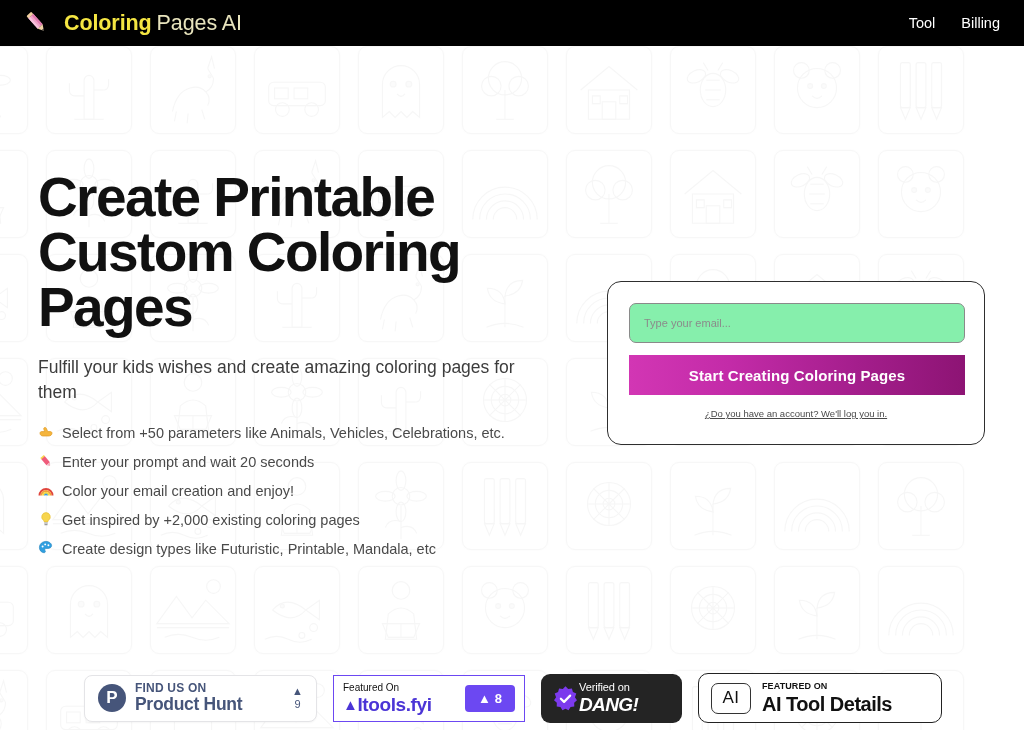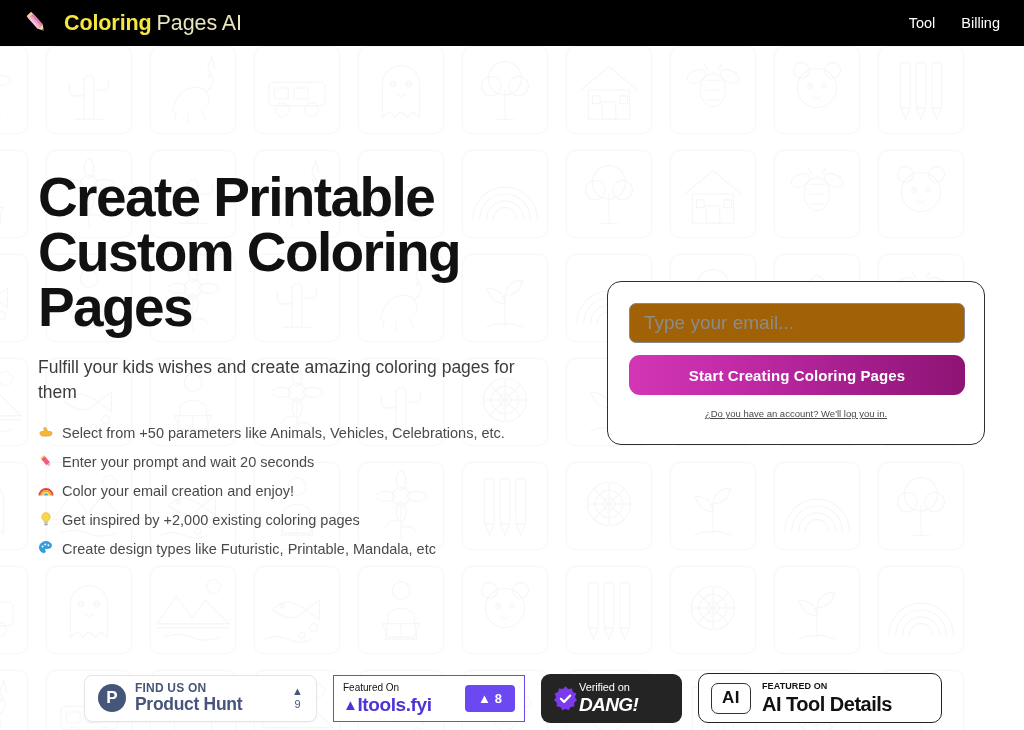--- a/index.html
+++ b/index.html
@@ -132,34 +132,34 @@
     border-radius: 14px;
     z-index: 20;
     padding: 21px 21px 0 21px;
   }
   #email-input {
     display: block;
     width: 336px; height: 40px;
     border: 1.2px solid #8a8a8a;
     border-radius: 7px;
     padding: 0 14px;
-    font-size: 19px;
+    font-size: 11px;
     font-family: "Liberation Sans", sans-serif;
     color: #222;
-    background: #a16207;
+    background: #86efac;
     outline: none;
   }
   #email-input::placeholder { color: #8b8b8b; }
 
   #cta-button {
     display: block;
     width: 336px; height: 40px;
     margin-top: 12px;
     border: none;
-    border-radius: 11px;
+    border-radius: 0;
     background: linear-gradient(90deg, #d236b4 0%, #c32ba8 30%, #a41e8c 68%, #8d1474 100%);
     color: #ffffff;
     font-size: 15px;
     font-weight: 700;
     font-family: "Liberation Sans", sans-serif;
     cursor: pointer;
     letter-spacing: 0.1px;
   }
   #login-note {
     margin-top: 13px;
@@ -255,21 +255,21 @@
     border: 1.6px solid #222222;
     border-radius: 10px;
     padding: 0 12px;
     gap: 11px;
   }
   #atd-logo {
     width: 40px; height: 31px; flex: 0 0 40px;
     border: 1.4px solid #333;
     border-radius: 7px;
     display: flex; align-items: center; justify-content: center;
-    font-size: 17px; font-weight: 700; color: #111;
+    font-size: 17px; font-weight: 400; color: #111;
     letter-spacing: 0.4px;
   }
   #atd-texts { line-height: 1; }
   #atd-kicker { font-size: 9px; font-weight: 700; color: #111; letter-spacing: 0.1px; }
   #atd-name { font-size: 20px; font-weight: 700; color: #111; margin-top: 3px; letter-spacing: -0.5px; }
 </style>
 </head>
 <body>
 
 <div id="page">

